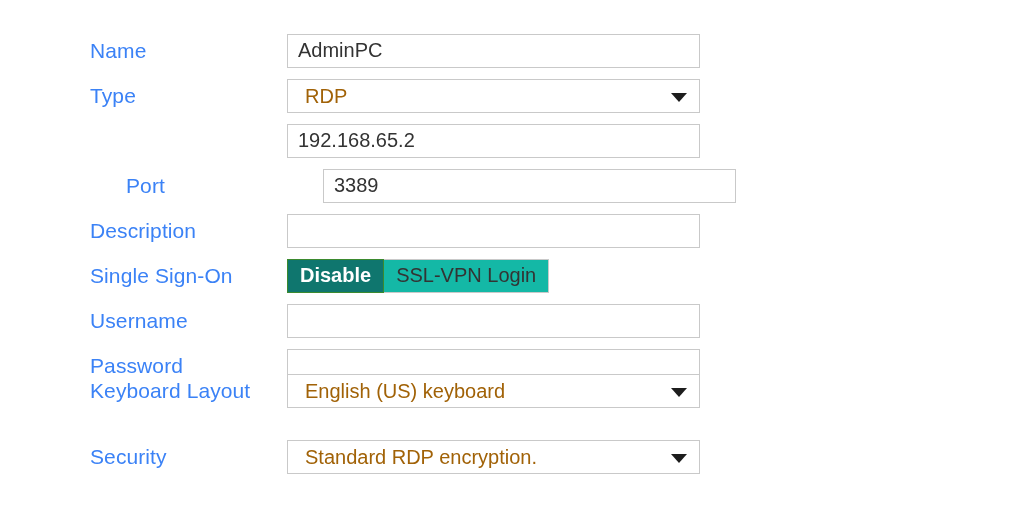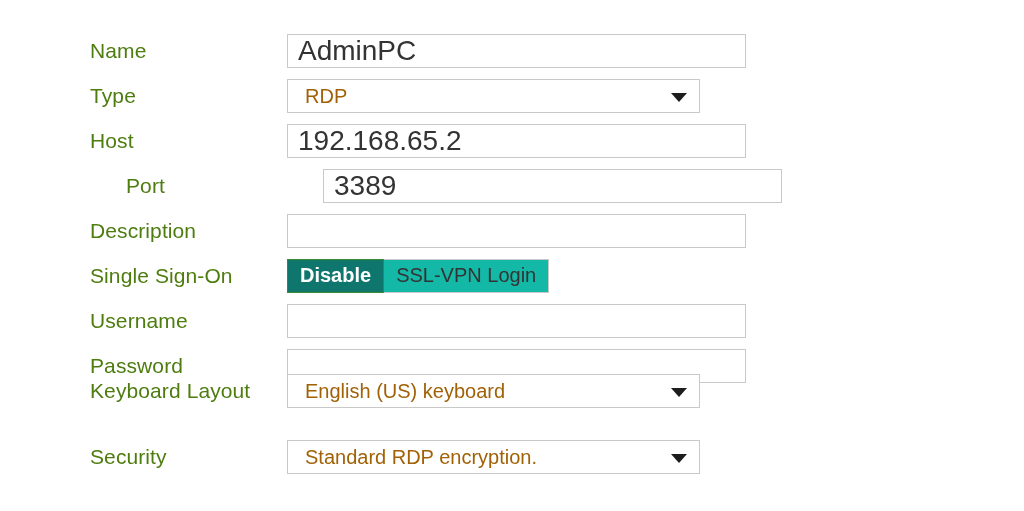--- a/index.html
+++ b/index.html
@@ -32,39 +32,39 @@
     height: 45px;
     display: flex;
     align-items: center;
   }
 
   .label {
     position: absolute;
     left: 90px;
     width: 190px;
     font-size: 21px;
-    color: #4d7c0f;
+    color: #3b82f6;
     letter-spacing: 0.1px;
     white-space: nowrap;
     line-height: 1;
   }
 
   .control {
     position: absolute;
     left: 287px;
   }
 
   .textfield {
-    width: 459px;
+    width: 413px;
     height: 34px;
     box-sizing: border-box;
     border: 1px solid #c9c9c9;
     background: #ffffff;
     font-family: "Liberation Sans", "DejaVu Sans", sans-serif;
-    font-size: 28px;
+    font-size: 20px;
     color: #333333;
     padding: 0 10px;
     line-height: 32px;
     outline: none;
     border-radius: 0;
   }
   .textfield::placeholder { color: #b0b0b0; }
 
   .selectwrap {
     position: relative;
@@ -142,21 +142,20 @@
     <div class="label">Type</div>
     <div class="control">
       <div class="selectwrap">
         <span class="seltext">RDP</span>
         <span class="caret"></span>
       </div>
     </div>
   </div>
 
   <div class="row" style="top:118px;">
-    <div class="label">Host</div>
     <div class="control">
       <input class="textfield" type="text" value="192.168.65.2" style="">
     </div>
   </div>
 
   <div class="row" style="top:163px;margin-left:36px;">
     <div class="label">Port</div>
     <div class="control">
       <input class="textfield" type="text" value="3389" style="">
     </div>

